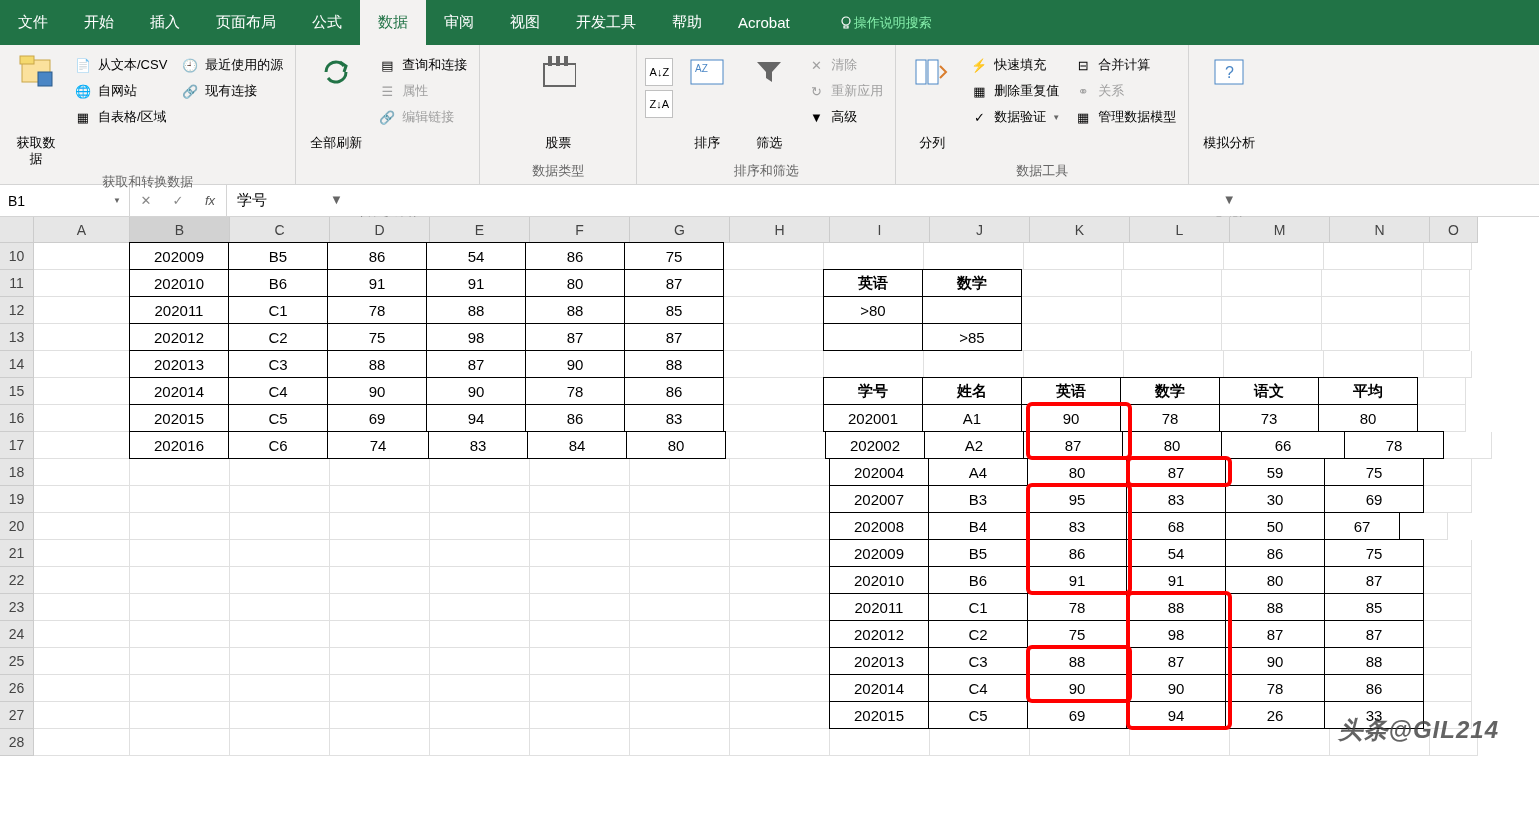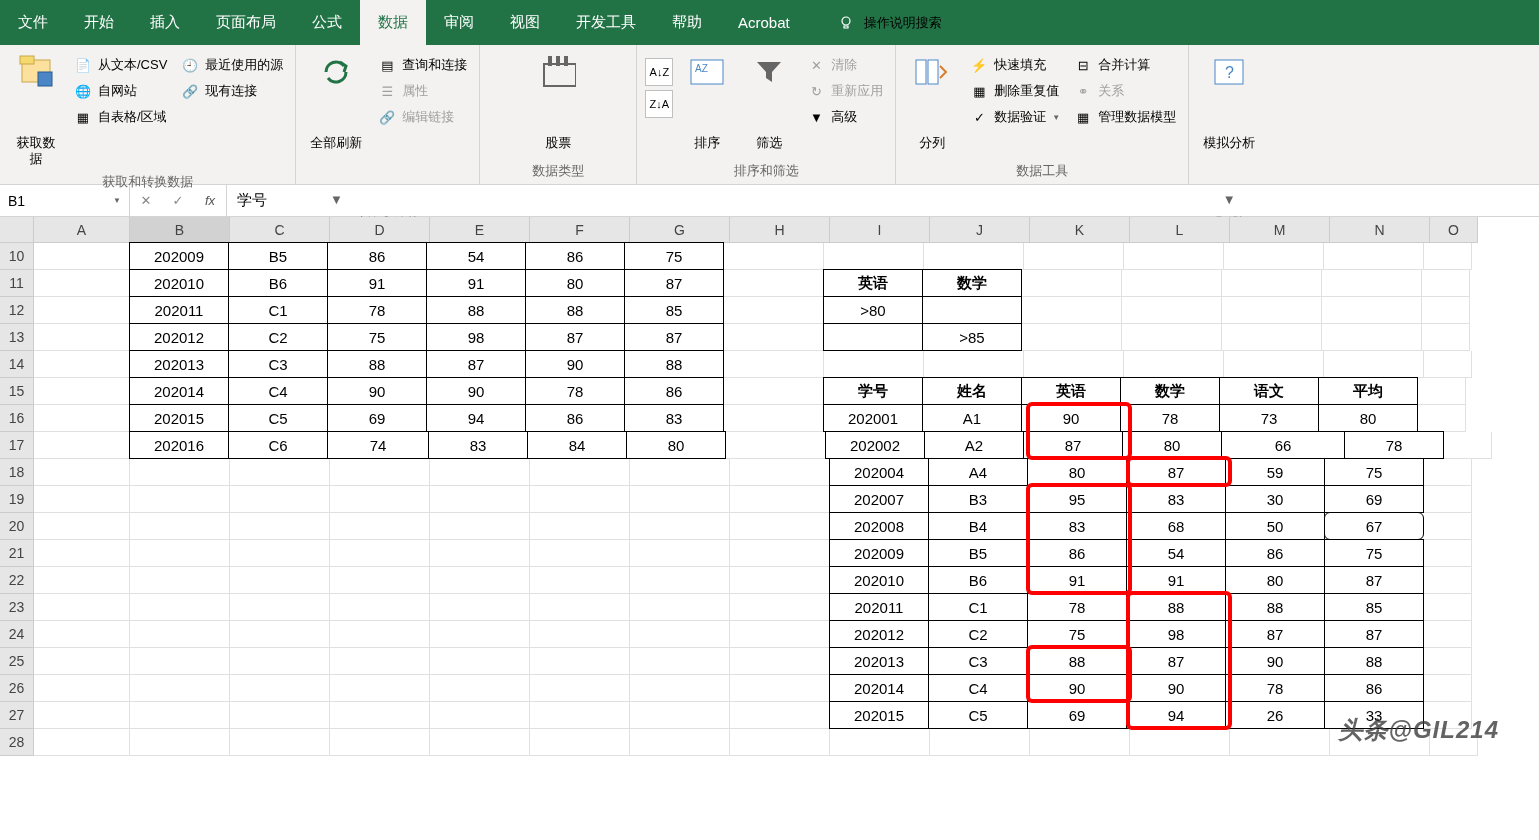--- a/index.html
+++ b/index.html
@@ -2,21 +2,21 @@
 <html><head>
 <meta charset="utf-8">
 <style>
 * { box-sizing: border-box; margin: 0; padding: 0; font-family: "Microsoft YaHei", "SimSun", sans-serif; }
 body { background: #fff; width: 1539px; height: 840px; overflow: hidden; font-size: 13px; }
 
 
 .ribbon-tabs { background: #217346; height: 45px; display: flex; align-items: stretch; color: #fff; }
 .ribbon-tab { padding: 0 18px; display: flex; align-items: center; cursor: pointer; font-size: 15px; }
 .ribbon-tab.active { background: #f3f2f1; color: #217346; }
-.search-wrap { display:flex; align-items:center; margin-left: 30px; gap:10px; color:#000000; }
+.search-wrap { display:flex; align-items:center; margin-left: 30px; gap:0; color:#86efac; }
 .lightbulb { width:16px; height:16px; }
 
 
 .ribbon-body { background: #f3f2f1; height: 140px; border-bottom: 1px solid #d4d4d4; display: flex; }
 .group { border-right: 1px solid #d4d4d4; padding: 5px 8px 2px; display: flex; flex-direction: column; justify-content: space-between; }
 .group-content { display:flex; gap:6px; align-items: flex-start; flex: 1; }
 .group-label { text-align:center; font-size:13px; color:#666; padding:3px 0 2px; }
 .big-btn { display:flex; flex-direction:column; align-items:center; justify-content:flex-end; padding: 4px 6px; min-width:56px; cursor:pointer;gap:41px; }
 .big-btn .icon { width:36px; height:36px; display:flex; align-items:center; justify-content:center; margin-bottom:4px; }
 .big-btn span { font-size:13px; text-align:center; line-height:1.2; }
@@ -492,21 +492,21 @@
         <div class="cell" style="width: 100px;"></div>
         <div class="cell" style="width: 100px;"></div>
         <div class="cell" style="width: 100px;"></div>
         <div class="cell" style="width: 100px;"></div>
         <div class="cell" style="width: 100px;"></div>
         <div class="cell bordered" style="width: 100px;">202008</div>
         <div class="cell bordered" style="width: 100px;">B4</div>
         <div class="cell bordered" style="width: 100px;">83</div>
         <div class="cell bordered" style="width: 100px;">68</div>
         <div class="cell bordered" style="width: 100px;">50</div>
-        <div class="cell bordered" style="width: 100px; border-radius: 6px;">67</div>
+        <div class="cell bordered" style="width: 76px;">67</div>
         <div class="cell" style="width: 48px;"></div>
       </div>
       <div class="row">
         <div class="row-h">21</div>
         <div class="cell" style="width: 96px;"></div>
         <div class="cell" style="width: 100px;"></div>
         <div class="cell" style="width: 100px;"></div>
         <div class="cell" style="width: 100px;"></div>
         <div class="cell" style="width: 100px;"></div>
         <div class="cell" style="width: 100px;"></div>

